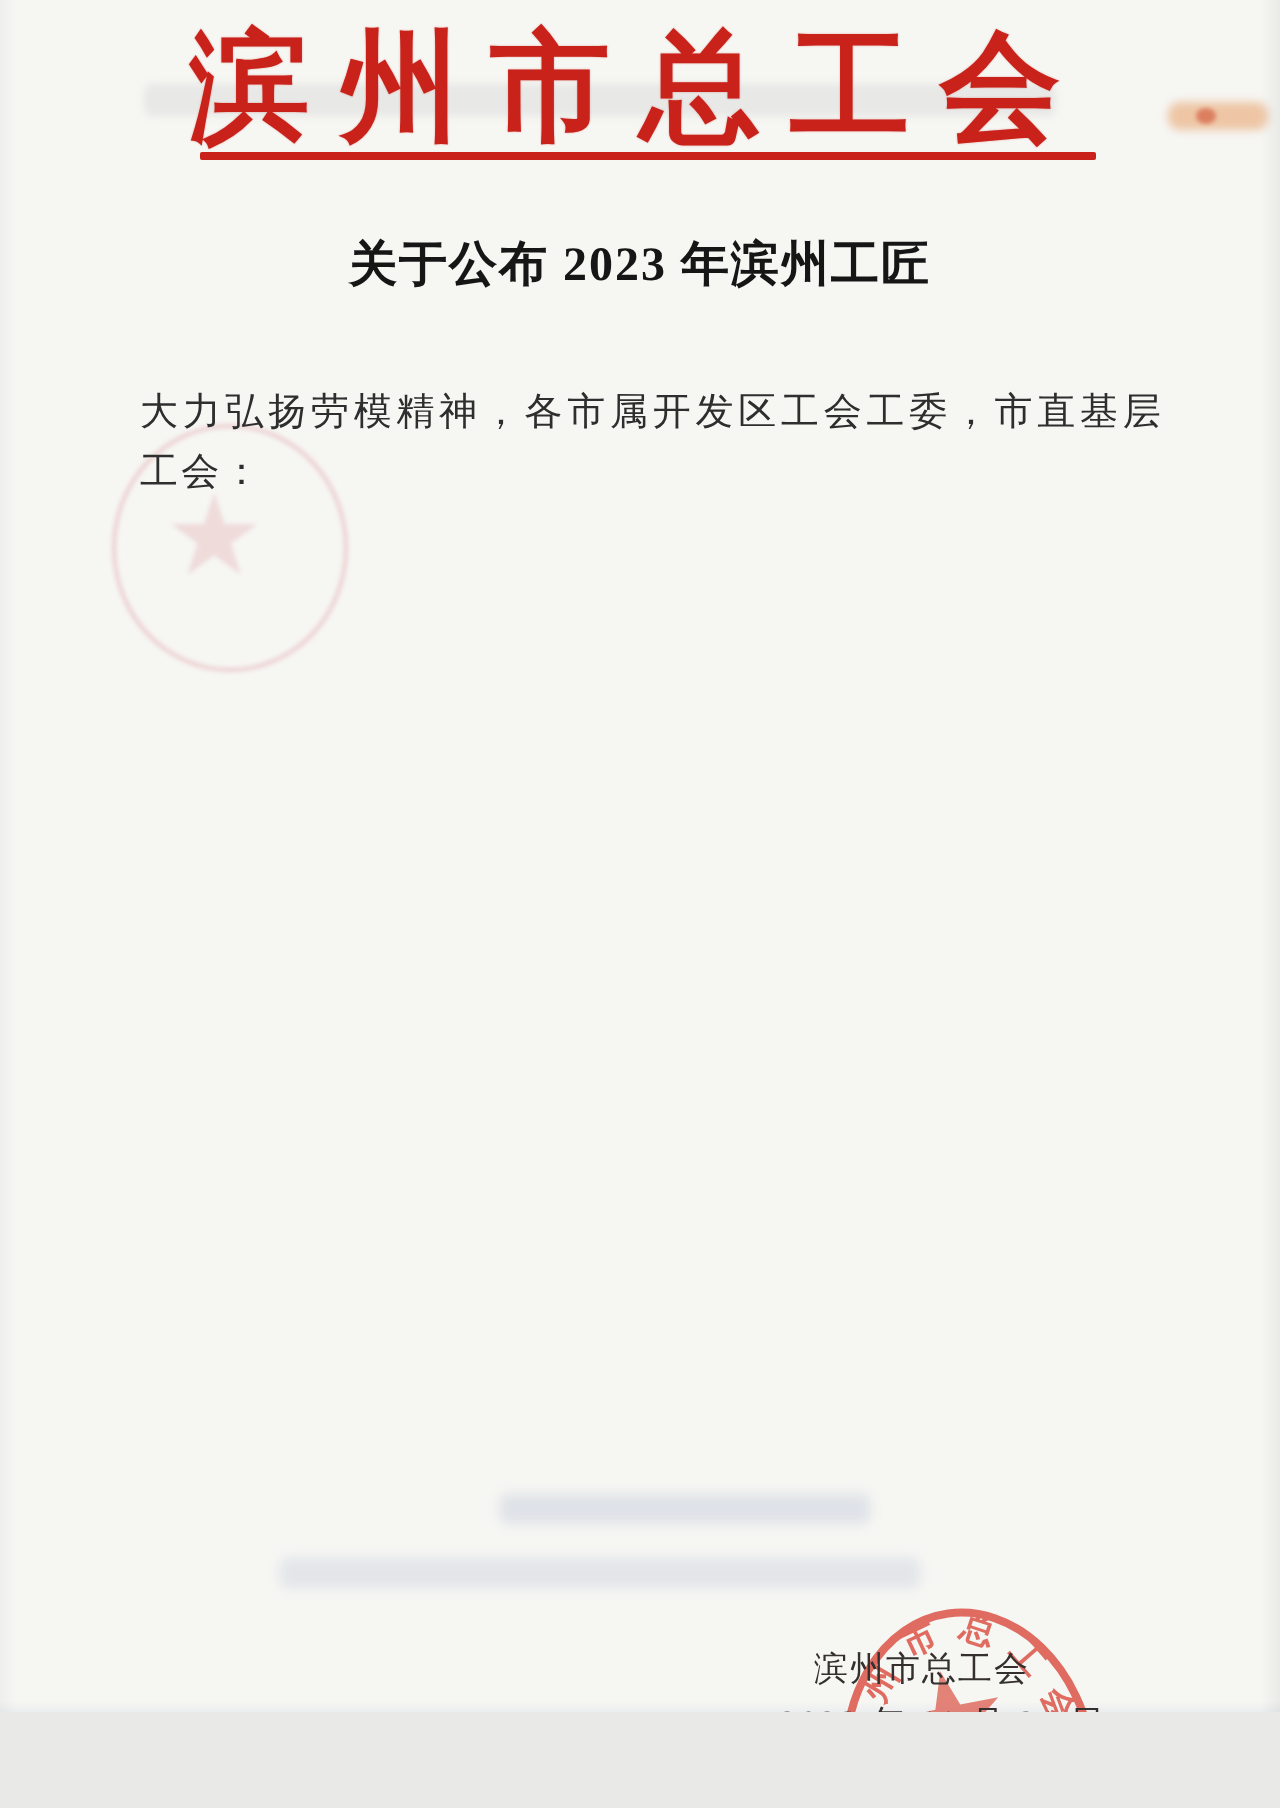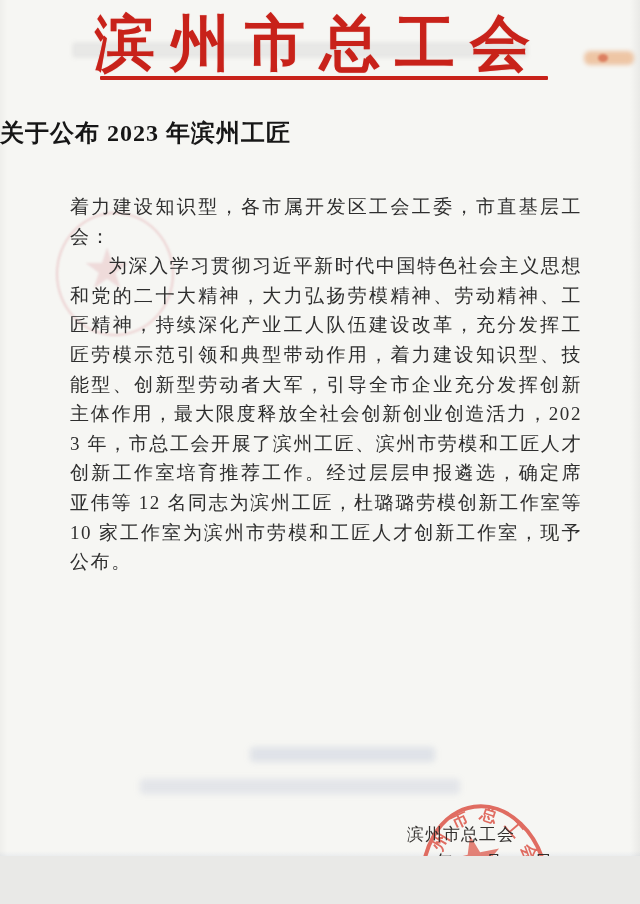--- a/index.html
+++ b/index.html
@@ -25,20 +25,21 @@
     text-shadow:0 0 1px rgba(200,34,26,0.4);
     white-space:nowrap;
   }
   .masthead-rule{
     position:absolute; top:76px; left:100px; width:448px; height:4px;
     background:#c8221a; border-radius:1px;
   }
   
   .doc-title{
     position:absolute; top:116px; left:0; right:0;
+    text-align:center;
     font-weight:bold; color:#161616;
     font-size:24px; line-height:34px;
     letter-spacing:1px;
   }
   
   .body{
     position:absolute; top:192px; left:70px; width:512px;
     font-size:19px; line-height:29.6px; letter-spacing:1.6px;
     color:#2e2e2e;
     text-align:justify;
@@ -98,22 +99,21 @@
   <div class="artifact ghost-bottom"></div>
 
   <div class="masthead">滨州市总工会</div>
   <div class="masthead-rule"></div>
 
   <div class="doc-title">
     <div>关于公布 2023 年滨州工匠</div>
   </div>
 
   <div class="body">
-    <p>着力建设知识型，各市属开发区工会工委，市直基层工会：</p>
-    <p class="indent">为深入学习贯彻习近平新时代中国特色社会主义思想和党的二十大精神，大力弘扬劳模精神、劳动精神、工匠精神，持续深化产业工人队伍建设改革，充分发挥工匠劳模示范引领和典型带动作用，着力建设知识型、技能型、创新型劳动者大军，引导全市企业充分发挥创新主体作用，最大限度释放全社会创新创业创造活力，2023 年，市总工会开展了滨州工匠、滨州市劳模和工匠人才创新工作室培育推荐工作。经过层层申报遴选，确定席亚伟等 12 名同志为滨州工匠，杜璐璐劳模创新工作室等 10 家工作室为滨州市劳模和工匠人才创新工作室，现予公布。</p>
+    <p>大力弘扬劳模精神，各市属开发区工会工委，市直基层工会：</p>
     <p class="attach-line1"></p>
 
   </div>
 
   <svg class="seal" viewBox="0 0 175 175">
     <g transform="rotate(-8 85 90)" opacity="0.88">
       <ellipse cx="85" cy="90" rx="62" ry="79" fill="none" stroke="#dd5a4e" stroke-width="4"></ellipse>
       <polygon points="0,-27 6.35,-8.74 25.68,-8.34 10.27,3.34 15.87,21.84 0,10.8 -15.87,21.84 -10.27,3.34 -25.68,-8.34 -6.35,-8.74" transform="translate(79,66) rotate(-4)" fill="#dd5a4e" opacity="0.85"></polygon>
       <path id="seal-arc" d="M 45 120 A 46 64 0 1 1 125 120" fill="none"></path>
       <text font-size="17" fill="#dd5a4e" letter-spacing="9" font-weight="bold" font-family="'Liberation Serif','DejaVu Serif',serif">

